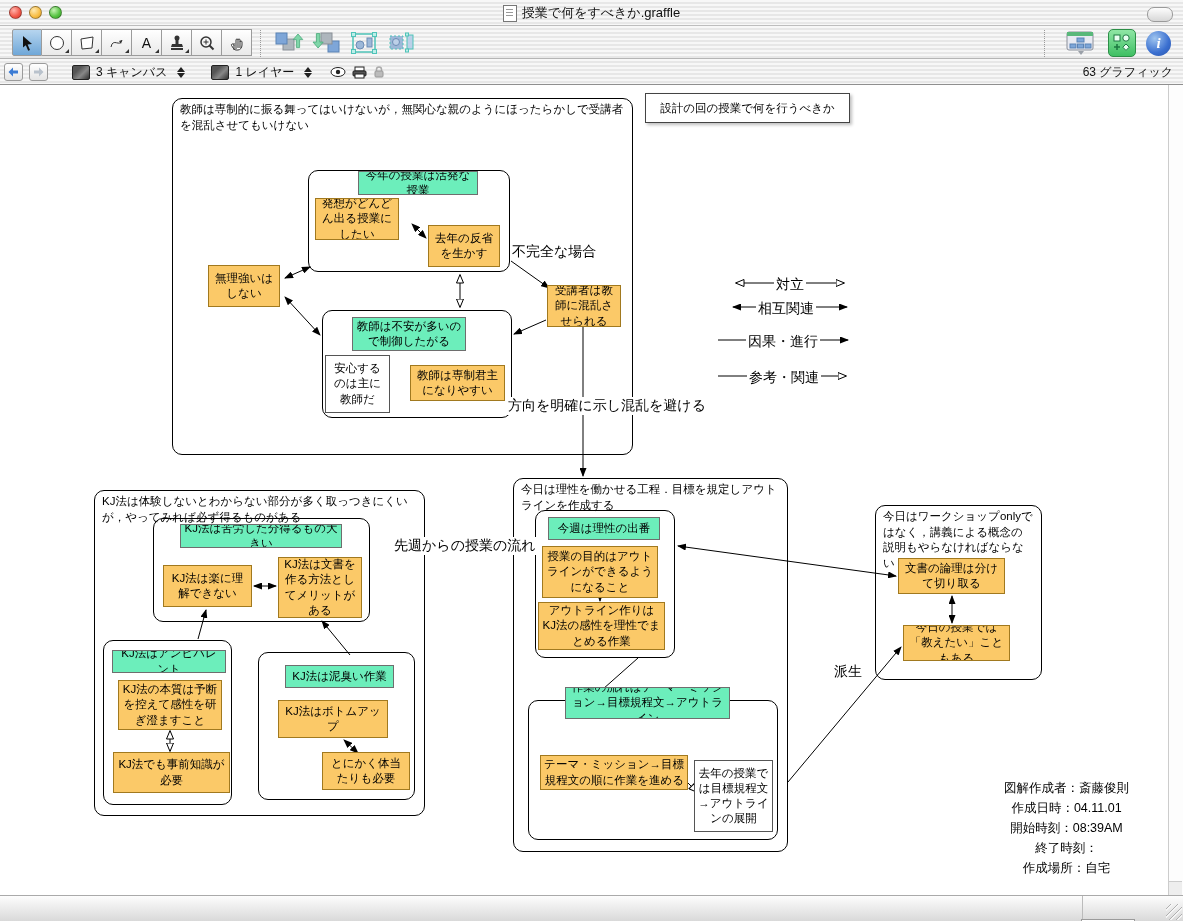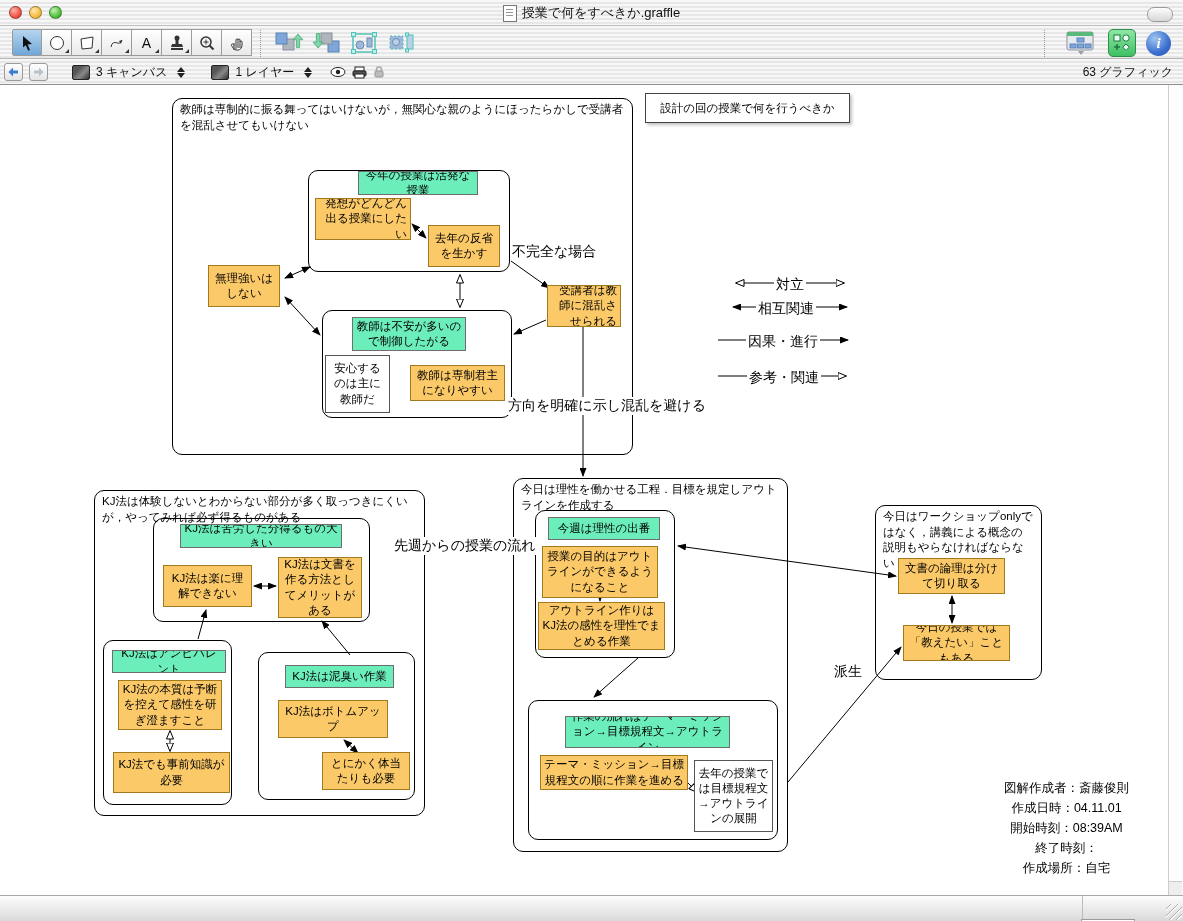--- a/index.html
+++ b/index.html
@@ -297,42 +297,42 @@
       <line x1="678" y1="461" x2="896" y2="491" stroke="#000" marker-start="url(#af)" marker-end="url(#af)"></line>
       <line x1="788" y1="697" x2="901" y2="562" stroke="#000" marker-end="url(#af)"></line>
 
       <line x1="736" y1="198" x2="844" y2="198" stroke="#000" marker-start="url(#ao)" marker-end="url(#ao)"></line>
       <line x1="733" y1="222" x2="847" y2="222" stroke="#000" marker-start="url(#af)" marker-end="url(#af)"></line>
       <line x1="718" y1="255" x2="848" y2="255" stroke="#000" marker-end="url(#af)"></line>
       <line x1="718" y1="291" x2="846" y2="291" stroke="#000" marker-end="url(#ao)"></line>
     </svg>
 
     <div class="node green" style="left:358px;top:86px;width:120px;height:24px;">今年の授業は活発な授業</div>
-    <div class="node orange" style="left:315px;top:113px;width:96px;height:42px;text-align:right;">発想がどんどん出る授業にしたい</div>
+    <div class="node orange" style="left:315px;top:113px;width:84px;height:42px;">発想がどんどん出る授業にしたい</div>
     <div class="node orange" style="left:428px;top:140px;width:72px;height:42px;">去年の反省を生かす</div>
     <div class="node orange" style="left:208px;top:180px;width:72px;height:42px;">無理強いはしない</div>
     <div class="node green" style="left:352px;top:232px;width:114px;height:34px;">教師は不安が多いので制御したがる</div>
     <div class="node white" style="left:325px;top:270px;width:65px;height:58px;">安心するのは主に教師だ</div>
     <div class="node orange" style="left:410px;top:280px;width:95px;height:36px;">教師は専制君主になりやすい</div>
-    <div class="node orange" style="left:547px;top:200px;width:74px;height:42px;text-align:right;">受講者は教師に混乱させられる</div>
+    <div class="node orange" style="left:547px;top:200px;width:74px;height:42px;">受講者は教師に混乱させられる</div>
 
     <div class="node green" style="left:180px;top:439px;width:162px;height:24px;">KJ法は苦労した分得るもの大きい</div>
     <div class="node orange" style="left:163px;top:480px;width:89px;height:42px;">KJ法は楽に理解できない</div>
     <div class="node orange" style="left:278px;top:472px;width:84px;height:61px;">KJ法は文書を作る方法としてメリットがある</div>
     <div class="node green" style="left:112px;top:565px;width:114px;height:23px;">KJ法はアンビバレント</div>
     <div class="node orange" style="left:118px;top:595px;width:104px;height:50px;">KJ法の本質は予断を控えて感性を研ぎ澄ますこと</div>
     <div class="node orange" style="left:113px;top:667px;width:117px;height:41px;">KJ法でも事前知識が必要</div>
     <div class="node green" style="left:285px;top:580px;width:109px;height:23px;">KJ法は泥臭い作業</div>
     <div class="node orange" style="left:278px;top:615px;width:110px;height:38px;">KJ法はボトムアップ</div>
     <div class="node orange" style="left:322px;top:667px;width:88px;height:38px;">とにかく体当たりも必要</div>
 
     <div class="node green" style="left:548px;top:432px;width:112px;height:23px;">今週は理性の出番</div>
     <div class="node orange" style="left:542px;top:461px;width:116px;height:52px;">授業の目的はアウトラインができるようになること</div>
     <div class="node orange" style="left:538px;top:517px;width:127px;height:48px;">アウトライン作りはKJ法の感性を理性でまとめる作業</div>
-    <div class="node green" style="left:565px;top:631px;width:165px;height:32px;">作業の流れはテーマ・ミッション→目標規程文→アウトライン</div>
+    <div class="node green" style="left:565px;top:602px;width:165px;height:32px;">作業の流れはテーマ・ミッション→目標規程文→アウトライン</div>
     <div class="node orange" style="left:540px;top:670px;width:148px;height:35px;text-align:right;">テーマ・ミッション→目標規程文の順に作業を進める</div>
     <div class="node white" style="left:694px;top:675px;width:79px;height:72px;">去年の授業では目標規程文→アウトラインの展開</div>
 
     <div class="node orange" style="left:898px;top:473px;width:107px;height:36px;">文書の論理は分けて切り取る</div>
     <div class="node orange" style="left:903px;top:540px;width:107px;height:36px;">今日の授業では「教えたい」こともある</div>
 
     <span class="lbl" style="left:512px;top:158px;">不完全な場合</span>
     <span class="lbl bg" style="left:506px;top:312px;">方向を明確に示し混乱を避ける</span>
     <span class="lbl bg" style="left:392px;top:452px;">先週からの授業の流れ</span>
     <span class="lbl bg" style="left:832px;top:578px;">派生</span>

